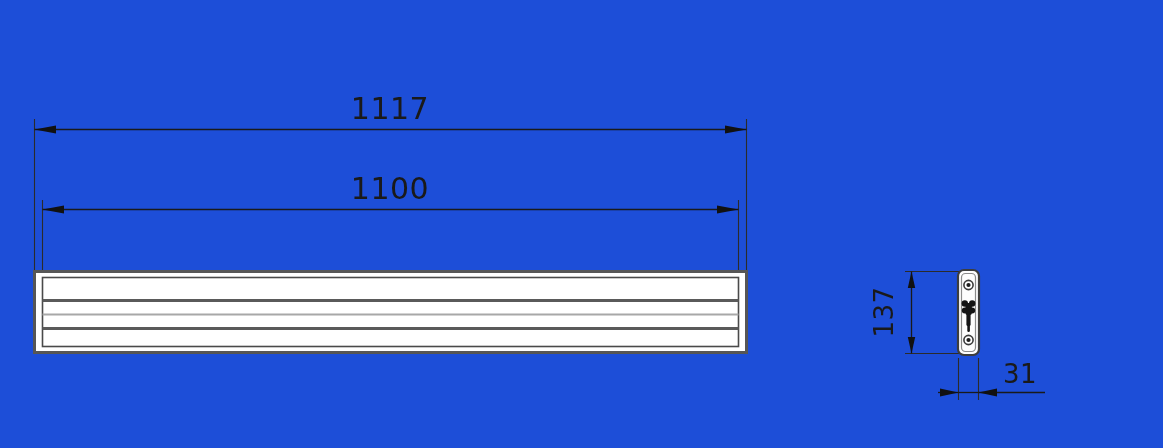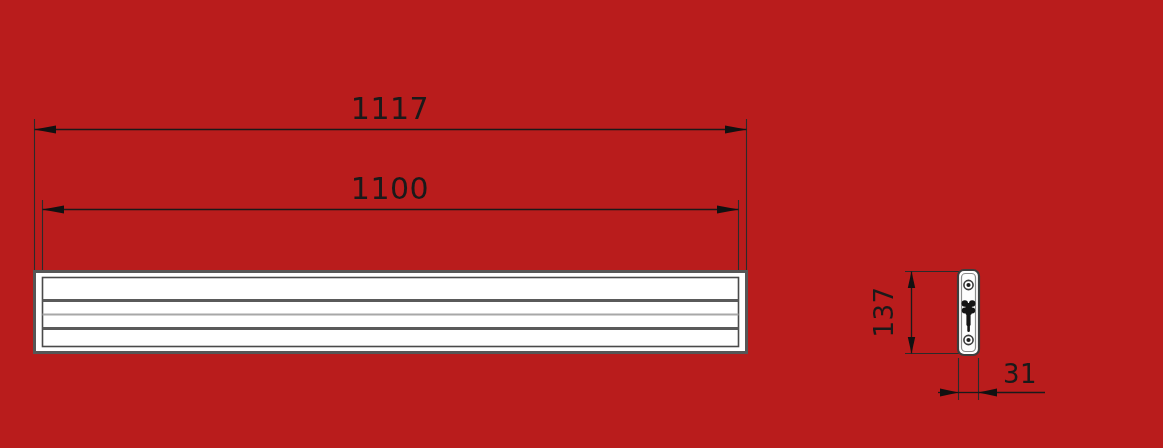--- a/index.html
+++ b/index.html
@@ -7,21 +7,21 @@
     padding: 0;
     background: #ffffff;
   }
   body {
     font-family: "DejaVu Sans", sans-serif;
   }
   #drawing-canvas {
     position: relative;
     width: 1163px;
     height: 448px;
-    background: #b91c1c;
+    background: #1d4ed8;
     overflow: hidden;
   }
   #drawing-canvas svg {
     display: block;
   }
   .dim-text {
     font-family: "DejaVu Sans", sans-serif;
     font-size: 30px;
     fill: #1a1a1a;
     letter-spacing: 0.5px;

